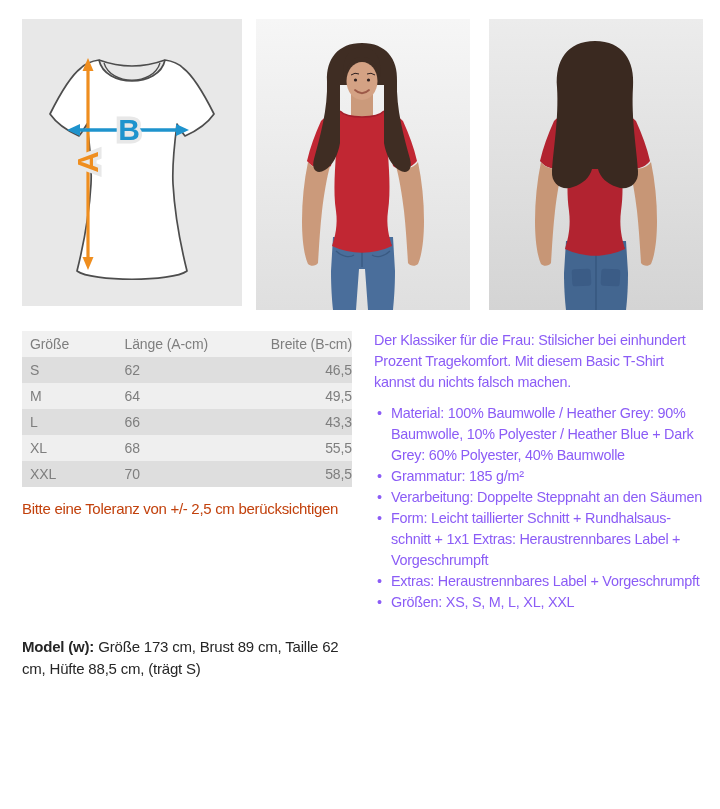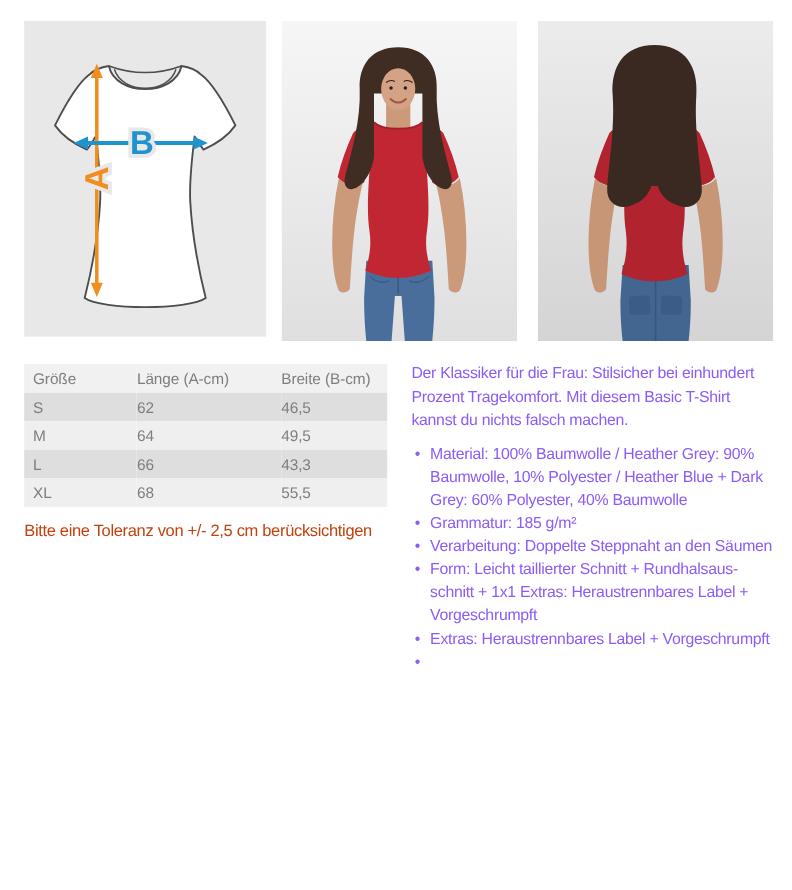--- a/index.html
+++ b/index.html
@@ -14,21 +14,21 @@
   .photo.back{left:489px;}
   svg{display:block;width:100%;height:100%;}
 
   
   .left-col{position:absolute;left:22px;top:331px;width:340px;}
   table.size-table{border-collapse:collapse;width:330px;font-size:14px;color:#7e7e7e;letter-spacing:-0.1px;}
   table.size-table th{font-weight:normal;text-align:left;}
   table.size-table th,table.size-table td{height:26px;padding:0 0 0 0;vertical-align:middle;}
   table.size-table .c1{padding-left:8px;width:92px;}
   table.size-table .c2{width:128px;}
-  table.size-table .c3{width:94px;}
+  table.size-table .c3{width:94px;text-align:right;}
   table.size-table thead tr{background:#f1f1f1;}
   table.size-table tbody tr:nth-child(odd){background:#dedede;}
   table.size-table tbody tr:nth-child(even){background:#efefef;}
 
   .tolerance{margin:12px 0 0;font-size:15px;line-height:20px;color:#c2410c;letter-spacing:-0.3px;white-space:nowrap;}
 
   .model-info{position:absolute;left:0;top:290px;width:338px;font-size:15px;line-height:22px;color:#262626;letter-spacing:-0.2px;}
   .model-info b{margin-right:0.28em;}
 
   
@@ -169,30 +169,36 @@
       <tr>
         <td class="c1">L</td>
         <td class="c2">66</td>
         <td class="c3">43,3</td>
       </tr>
       <tr>
         <td class="c1">XL</td>
         <td class="c2">68</td>
         <td class="c3">55,5</td>
       </tr>
+      <tr>
+        <td class="c1">XXL</td>
+        <td class="c2">70</td>
+        <td class="c3">58,5</td>
+      </tr>
     </tbody>
   </table>
 
   <p class="tolerance">Bitte eine Toleranz von +/- 2,5 cm berücksichtigen</p>
 
+  <p class="model-info"><b>Model (w):</b><span>Größe 173 cm, Brust 89 cm, Taille 62 cm, Hüfte 88,5 cm, (trägt S)</span></p>
 </div>
 
 <div class="right-col">
   <p class="intro">Der Klassiker für die Frau: Stilsicher bei einhun­dert Prozent Tragekomfort. Mit diesem Basic T-Shirt kannst du nichts falsch machen.</p>
   <ul class="features">
     <li><span class="bullet">•</span><span>Material: 100% Baumwolle / Heather Grey: 90% Baumwolle, 10%  Polyester / Heather Blue + Dark Grey: 60% Polyester, 40% Baum­wolle</span></li>
     <li><span class="bullet">•</span><span>Grammatur: 185 g/m²</span></li>
     <li><span class="bullet">•</span><span>Verarbeitung: Doppelte Steppnaht an den Säumen</span></li>
     <li><span class="bullet">•</span><span>Form: Leicht taillierter Schnitt + Rundhalsaus­schnitt + 1x1 Extras: Heraustrennbares Label + Vorgeschrumpft</span></li>
     <li><span class="bullet">•</span><span>Extras: Heraustrennbares Label + Vorge­schrumpft</span></li>
-    <li><span class="bullet">•</span></li>
+    <li><span class="bullet">•</span><span>Größen: XS, S, M, L, XL, XXL</span></li>
   </ul>
 </div>
 
 </body></html>

